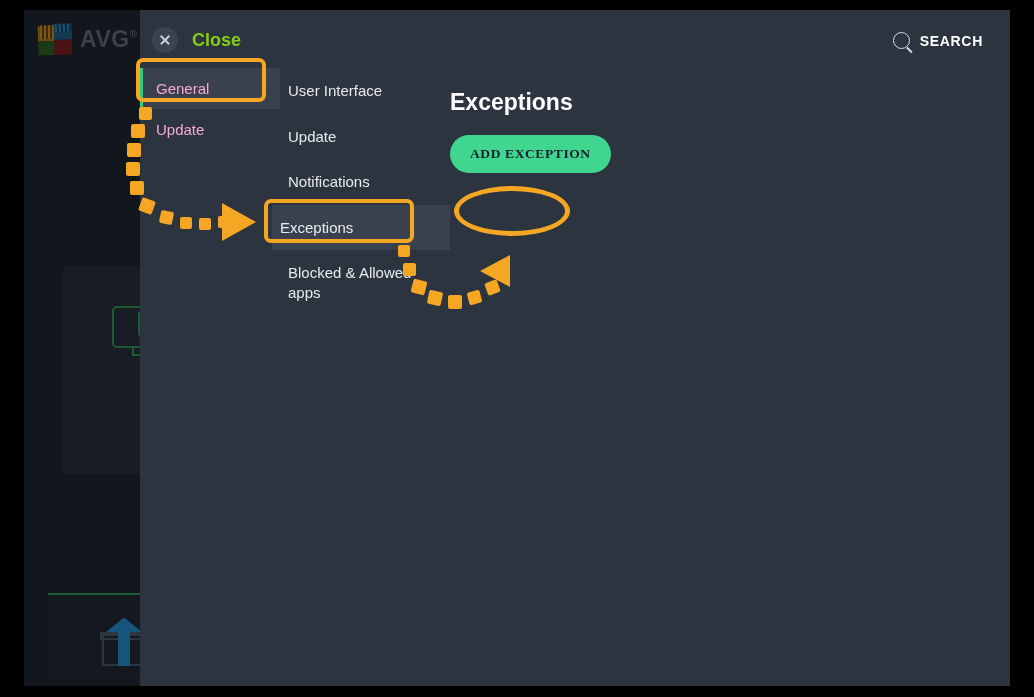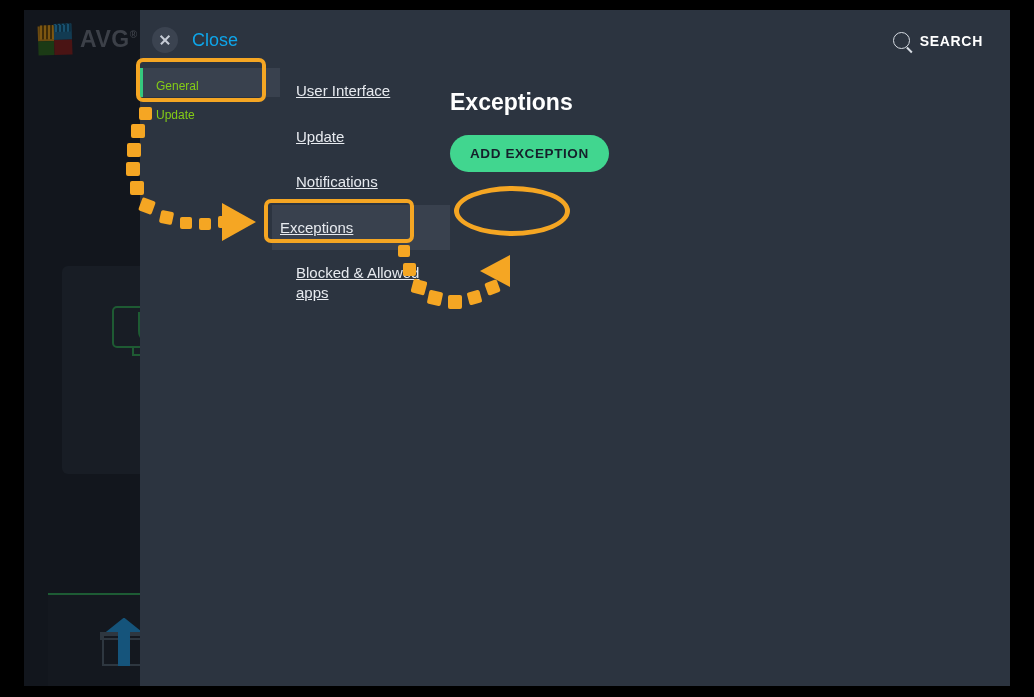--- a/index.html
+++ b/index.html
@@ -274,22 +274,22 @@
     position: absolute;
     left: 7px; top: 12px;
     width: 12px; height: 1.6px;
     background: #c6ccd6;
   }
   #close-circle::before { transform: rotate(45deg); }
   #close-circle::after  { transform: rotate(-45deg); }
   #close-label {
     margin-left: 14px;
     font-size: 18px;
-    font-weight: normal;
-    color: #0ea5e9;
+    font-weight: bold;
+    color: #84cc16;
   }
   #search-control {
     position: absolute;
     right: 27px; top: 22px;
     display: flex;
     align-items: center;
     cursor: pointer;
   }
   #search-icon {
     width: 15px; height: 15px;
@@ -314,46 +314,45 @@
     color: #ffffff;
   }
 
   
   #primary-nav {
     position: absolute;
     left: 0; top: 58px;
     width: 140px;
   }
   .pnav-item {
-    padding: 11px 0 3px 16px;
-    font-size: 12px;
-    color: #84cc16;
+    padding: 11px 0 11px 16px;
+    font-size: 15px;
+    color: #f9a8d4;
     line-height: 1.28;
     cursor: pointer;
     position: relative;
   }
   .pnav-item.active {
     background: #39414e;
     border-left: 3px solid #35c97e;
     padding-left: 13px;
   }
 
   
   #secondary-nav {
     position: absolute;
     left: 140px; top: 58px;
     width: 170px;
   }
   .snav-item {
-    padding: 13px 10px 13px 16px;
+    padding: 13px 10px 13px 8px;
     font-size: 15px;
     color: #e7eaef;
     line-height: 1.3;
     cursor: pointer;
-    text-decoration: underline;
   }
   .snav-item.active {
     background: #39414e;
     padding-left: 8px;
     margin-left: -8px;
   }
 
   
   #content-pane {
     position: absolute;
@@ -383,21 +382,21 @@
     display: inline-block;
     background: #41d68f;
     color: #15202b;
     font-size: 13.5px;
     font-weight: bold;
     letter-spacing: 0.6px;
     padding: 11px 20px;
     border: none;
     border-radius: 20px;
     cursor: pointer;
-    font-family: Liberation Sans, sans-serif;
+    font-family: Liberation Serif, serif;
   }
 
   
   #annotations {
     position: absolute;
     left: 0; top: 0;
     width: 1034px;
     height: 697px;
     pointer-events: none;
   }

